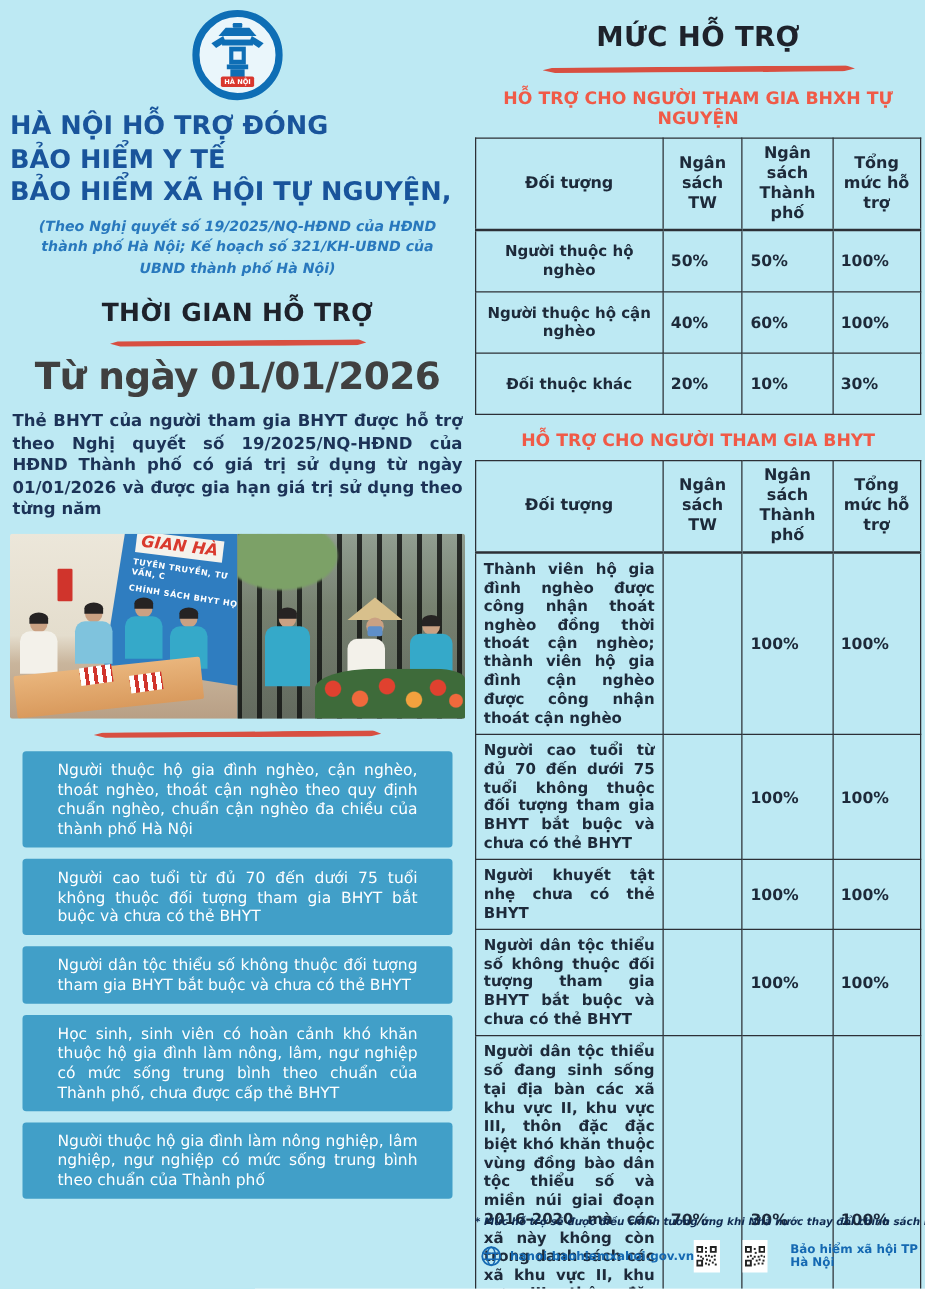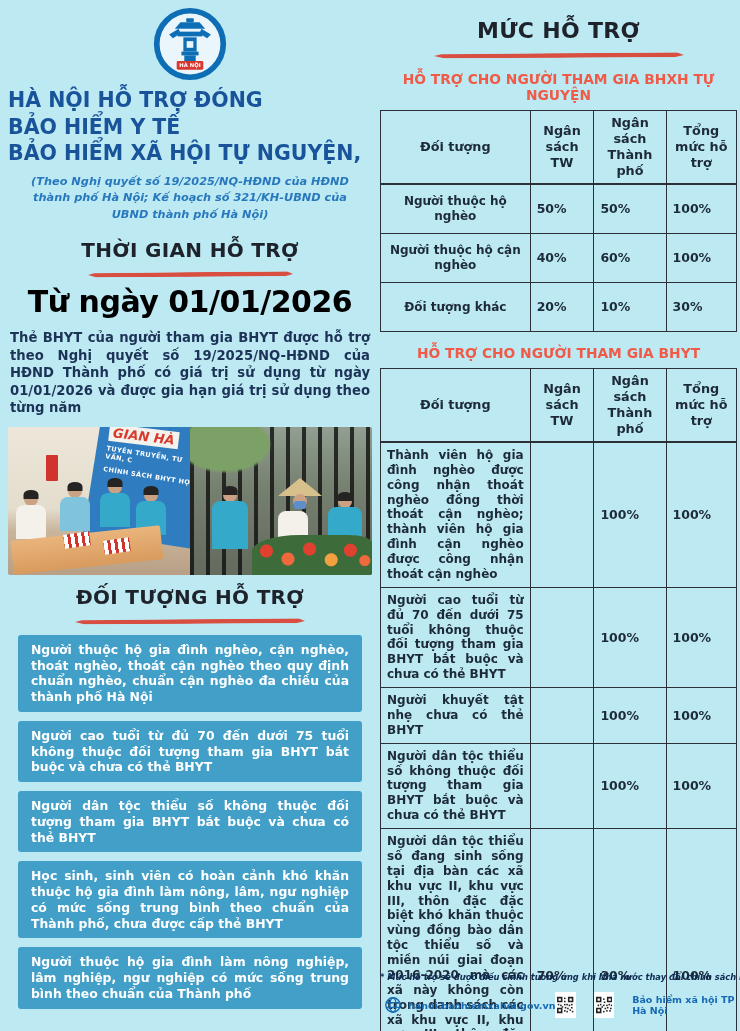--- a/index.html
+++ b/index.html
@@ -9,21 +9,21 @@
   .left-col{position:absolute;left:8px;top:6px;width:364px;}
   .logo-wrap{display:flex;justify-content:center;}
   .title{margin:5px 0 0;text-align:left;color:#19549b;font-size:20.5px;font-weight:800;line-height:1.3;}
   .subtitle{margin:7px 6px 0;text-align:center;color:#2878bd;font-size:11.3px;font-style:italic;
             font-weight:700;line-height:1.45;}
   .sec-head{margin-top:15px;text-align:center;}
   .sec-head h2{margin:10px;font-size:20px;color:#1e222b;font-weight:800;letter-spacing:.3px;}
   .right-col .sec-head h2{font-size:22px;}
   .brush{height:5px;background:#d84f41;margin:3px auto 0;border-radius:3px;transform:rotate(-.4deg);
          clip-path:polygon(0 45%,3% 10%,97% 0,100% 55%,96% 100%,4% 90%);}
-  .date{text-align:center;color:#000000;font-size:30px;font-weight:800;margin-top:7px;letter-spacing:-.5px;}
+  .date{text-align:center;color:#404040;font-size:30px;font-weight:800;margin-top:7px;letter-spacing:-.5px;}
   .body-text{margin:10px 2px 0;color:#1c3357;font-size:13.2px;font-weight:600;line-height:1.33;text-align:justify;}
   
   .photo{margin-top:10px;height:148px;display:flex;position:relative;overflow:hidden;border-radius:2px;}
   .photo>div{position:relative;overflow:hidden;}
   .p-left{width:50%;background:linear-gradient(180deg,#ece7da 0%,#e4ddcd 55%,#c9b59c 70%,#b89f85 100%);}
   .p-right{width:50%;background:linear-gradient(180deg,#9aa89b 0%,#76806f 40%,#5c6257 100%);}
   .p-shape{position:absolute;}
   .p-banner{right:-12px;top:-6px;width:110px;height:120px;background:#2f7dc0;transform:rotate(9deg);
             padding:6px 6px 0 10px;box-sizing:border-box;}
   .p-banner .b1{color:#d93a2e;background:#f4f2ec;display:inline-block;font-weight:800;font-style:italic;
@@ -48,22 +48,22 @@
   .p-flowers{right:0;bottom:0;width:120px;height:40px;border-radius:40% 20% 0 0;
     background:
       radial-gradient(circle at 12% 40%,#e0412f 0 6px,transparent 7px),
       radial-gradient(circle at 30% 60%,#f0693c 0 6px,transparent 7px),
       radial-gradient(circle at 48% 35%,#e0412f 0 6px,transparent 7px),
       radial-gradient(circle at 66% 62%,#f2a13e 0 6px,transparent 7px),
       radial-gradient(circle at 82% 38%,#e0412f 0 6px,transparent 7px),
       radial-gradient(circle at 94% 64%,#f0693c 0 5px,transparent 6px),
       #3e6b3a;}
   .boxes{margin:11px 10px 0;display:flex;flex-direction:column;gap:9px;}
-  .box{background:#419fc8;color:#fff;border-radius:3px;padding:7px 13px;font-size:12.4px;
-       line-height:1.27;text-align:justify;font-weight:700;}
+  .box{background:#419fc8;color:#fff;border-radius:3px;padding:7px 28px;font-size:12.4px;
+       line-height:1.27;text-align:justify;font-weight:400;}
   
   .right-col{position:absolute;left:380px;top:8px;width:357px;height:1018px;}
   .right-col .sec-head{margin-top:4px;}
   .tbl-caption{color:#f05a47;font-weight:800;font-size:13.8px;text-align:center;margin:13px 0 7px;}
   table{width:100%;border-collapse:collapse;table-layout:fixed;background:transparent;}
   th,td{border:1.6px solid #2c3036;vertical-align:middle;}
   th{font-size:12.8px;font-weight:800;color:#1d2a3a;padding:4px 2px;height:40px;
      border-bottom-width:2.6px;line-height:1.25;text-align:center;}
   th:nth-child(1){width:43%;} th:nth-child(2){width:17.5%;} th:nth-child(3){width:20%;} th:nth-child(4){width:19.5%;}
   td{font-size:12px;font-weight:600;color:#1d2a3a;padding:5px 6px;line-height:1.24;}
@@ -169,21 +169,20 @@
         <div class="person p-shape" style="right:10px;bottom:24px">
           <div class="hair"></div>
             <div class="head"></div>
             <div class="torso c-cyan" style="width:34px;height:44px"></div>
         </div>
         <div class="p-shape p-flowers"></div>
       </div>
     </div>
 
     <div class="sec-head" style="margin-top:10px">
-      <h2>ĐỐI TƯỢNG HỖ TRỢ</h2>
       <div class="brush" style="width:230px"></div>
     </div>
 
     <div class="boxes">
         <div class="box">Người thuộc hộ gia đình nghèo, cận nghèo, thoát nghèo, thoát cận nghèo theo quy định chuẩn nghèo, chuẩn cận nghèo đa chiều của thành phố Hà Nội</div>
         <div class="box">Người cao tuổi từ đủ 70 đến dưới 75 tuổi không thuộc đối tượng tham gia BHYT bắt buộc và chưa có thẻ BHYT</div>
         <div class="box">Người dân tộc thiểu số không thuộc đối tượng tham gia BHYT bắt buộc và chưa có thẻ BHYT</div>
         <div class="box">Học sinh, sinh viên có hoàn cảnh khó khăn thuộc hộ gia đình làm nông, lâm, ngư nghiệp có mức sống trung bình theo chuẩn của Thành phố, chưa được cấp thẻ BHYT</div>
         <div class="box">Người thuộc hộ gia đình làm nông nghiệp, lâm nghiệp, ngư nghiệp có mức sống trung bình theo chuẩn của Thành phố</div>
       </div>
@@ -213,21 +212,21 @@
             <td class="num">50%</td>
             <td class="num">100%</td>
           </tr>
           <tr>
             <td class="obj">Người thuộc hộ cận nghèo</td>
             <td class="num">40%</td>
             <td class="num">60%</td>
             <td class="num">100%</td>
           </tr>
           <tr>
-            <td class="obj">Đối tượng khác</td>
+            <td class="obj">Đối thuộc khác</td>
             <td class="num">20%</td>
             <td class="num">10%</td>
             <td class="num">30%</td>
           </tr>
         </tbody>
       </table>
 
     <div class="tbl-caption">HỖ TRỢ CHO NGƯỜI THAM GIA BHYT</div>
     <table class="t2">
         <thead>

